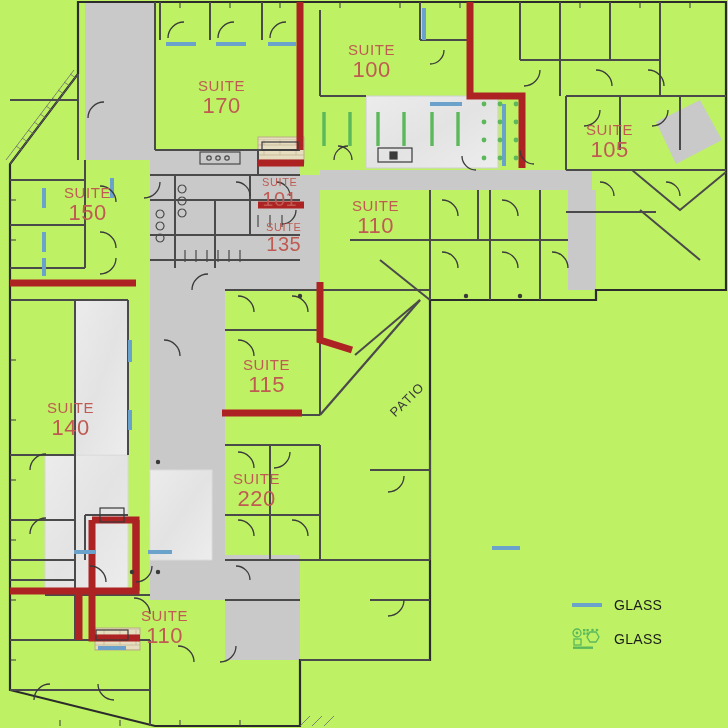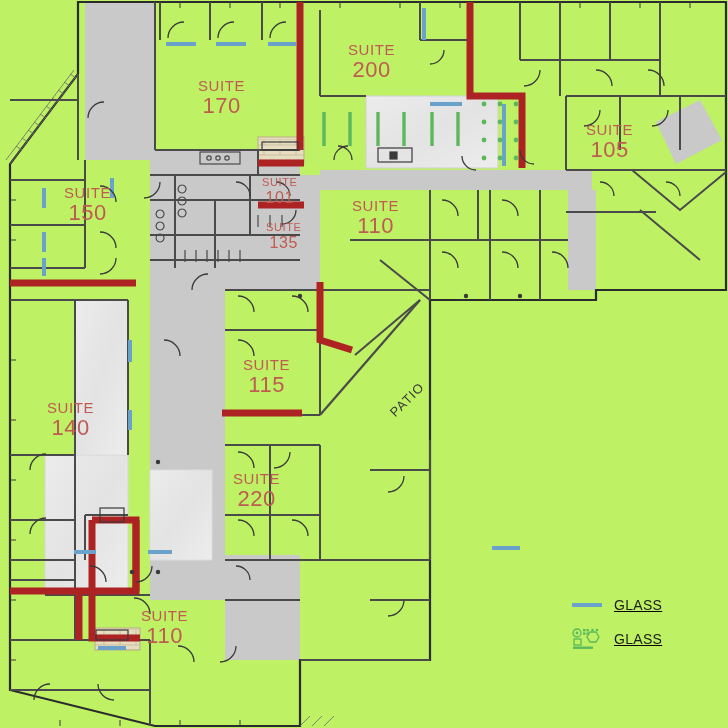--- a/index.html
+++ b/index.html
@@ -7,26 +7,26 @@
        font-family:"Liberation Sans",sans-serif;}
   #stage{position:relative;width:728px;height:728px;background:#bef264;padding-left:32px;}
   svg.plan{position:absolute;left:0;top:0;width:728px;height:728px;}
 
   .suite-label{position:absolute;text-align:center;color:#bf5b52;
      font-family:"Liberation Sans",sans-serif;line-height:1.08;
      pointer-events:none;white-space:nowrap;}
   .suite-label .sl-word{display:block;font-size:15px;letter-spacing:.6px;}
   .suite-label .sl-num{display:block;font-size:22px;letter-spacing:.5px;}
   .suite-label.small .sl-word{font-size:11px;}
-  .suite-label.small .sl-num{font-size:16px;}
+  .suite-label.small .sl-num{font-size:20px;}
 
   .patio-label{position:absolute;color:#3a3a3a;font-size:13px;
      letter-spacing:1px;transform:rotate(-45deg);transform-origin:center;}
 
-  #legend{position:absolute;left:572px;top:588px;width:150px;text-decoration:underline;}
+  #legend{position:absolute;left:572px;top:588px;width:150px;}
   .lg-row{display:flex;align-items:center;height:34px;}
   .lg-swatch{width:30px;height:30px;flex:0 0 30px;margin-right:12px;
      display:flex;align-items:center;justify-content:center;}
   .lg-text{font-size:14px;color:#1b1b1b;letter-spacing:.3px;}
   .lg-glassline{width:30px;height:4px;background:#6ba2cc;}
   .lg-box{width:26px;height:26px;border:2px solid #1a1a1a;box-sizing:border-box;}
   .lg-lvt{background:#e6dcc0;position:relative;overflow:hidden;}
   .lg-lvt::before{content:"";position:absolute;left:2px;right:2px;top:7px;
      height:1px;background:#c9bc9a;box-shadow:0 7px 0 #c9bc9a,0 12px 0 #c9bc9a;}
   .lg-conc{background:#e9e9e9;}
@@ -331,21 +331,21 @@
       <circle cx="520" cy="296" r="1.6" fill="#3a3a3a"></circle>
       <circle cx="158" cy="462" r="1.6" fill="#3a3a3a"></circle>
       <circle cx="132" cy="572" r="1.6" fill="#3a3a3a"></circle>
       <circle cx="158" cy="572" r="1.6" fill="#3a3a3a"></circle>
     </g>
   </svg>
 
   <div id="suite-labels">
       <div class="suite-label" style="left: 348px; top: 42px;">
         <span class="sl-word">SUITE</span>
-        <span class="sl-num">200</span>
+        <span class="sl-num">100</span>
       </div>
       <div class="suite-label small" style="left: 262px; top: 177px;">
         <span class="sl-word">SUITE</span>
         <span class="sl-num">101</span>
       </div>
       <div class="suite-label small" style="left: 266px; top: 222px;">
         <span class="sl-word">SUITE</span>
         <span class="sl-num">135</span>
       </div>
       <div class="suite-label" style="left: 586px; top: 122px;">

